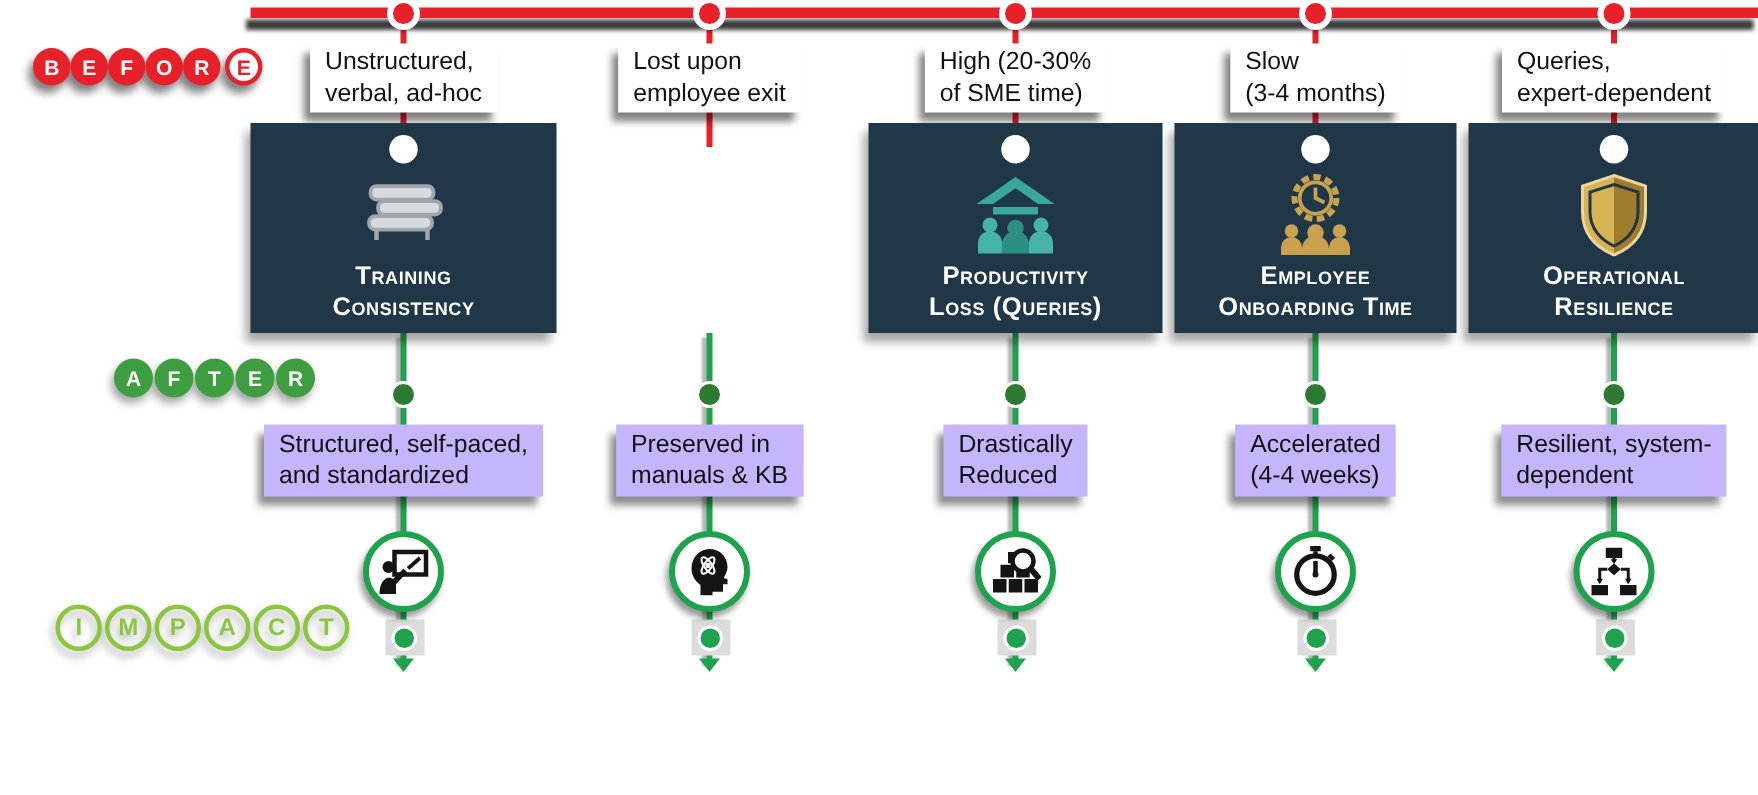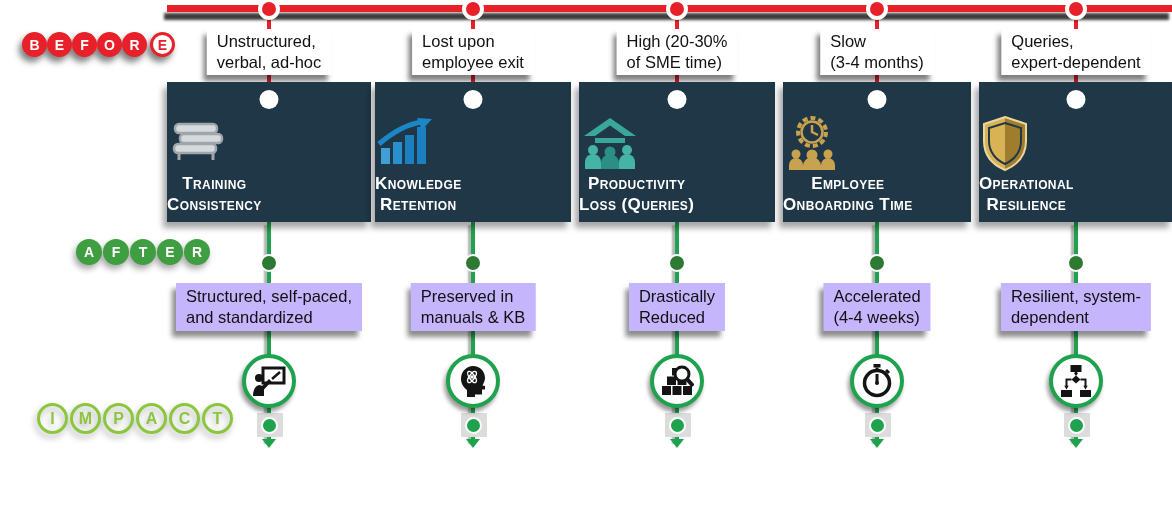--- a/index.html
+++ b/index.html
@@ -22,21 +22,21 @@
            border-radius:50%;background:#E8202A;border:4px solid #fff;box-sizing:border-box;z-index:5;}
   .red-vline{position:absolute;left:calc(var(--cx) - 2px);top:10px;width:4px;height:88px;
              background:#E8202A;z-index:0;}
 
   .before-box{position:absolute;left:var(--cx);top:29px;transform:translateX(-50%);
               background:#fff;box-shadow:-4px 6px 5px rgba(0,0,0,0.5);
               padding:2px 10px;z-index:2;width:max-content;}
   .txt{white-space:pre-line;text-align:center;font-weight:normal;font-size:16.5px;line-height:21px;color:#111;}
 
   .dark-box{position:absolute;left:var(--bl);top:82px;width:var(--bw);height:140px;background:#1F3746;
-            z-index:2;display:flex;flex-direction:column;align-items:flex-start;
+            z-index:2;display:flex;flex-direction:column;align-items:center;
             box-shadow:-4px 6px 6px rgba(0,0,0,0.35);}
   .peg{position:absolute;top:8px;left:50%;transform:translateX(-50%);width:19px;height:19px;
        border-radius:50%;background:#fff;}
   .metric-icon{margin-top:33px;height:56px;display:flex;align-items:center;justify-content:center;}
   .metric-title{margin-top:2px;color:#fff;font-weight:bold;font-variant:small-caps;font-size:17px;
                 line-height:21px;white-space:pre-line;text-align:center;letter-spacing:0.4px;}
 
   .green-vline{position:absolute;left:calc(var(--cx) - 2px);top:222px;width:4px;height:219px;
                background:#1FA24D;z-index:0;box-shadow:-3px 3px 2px rgba(0,0,0,0.3);}
   .green-arrow{position:absolute;left:calc(var(--cx) - 7px);top:439px;width:0;height:0;
@@ -140,35 +140,20 @@
     </div>
     <span class="gdot-small"></span>
   </div>
 
   <div class="column c2">
     <span class="red-vline"></span>
     <span class="red-dot"></span>
     <div class="before-box">
       <span class="txt">Lost upon
 employee exit</span>
-    </div>
-    <div class="dark-box">
-      <span class="peg"></span>
-      <div class="metric-icon">
-        <svg width="58" height="50" viewBox="0 0 58 50">
-          <rect x="6" y="30" width="9" height="16" fill="#3fa0d8"></rect>
-          <rect x="18" y="24" width="9" height="22" fill="#2a8fce"></rect>
-          <rect x="30" y="17" width="9" height="29" fill="#1b7fc0"></rect>
-          <rect x="42" y="9" width="9" height="37" fill="#1b7fc0"></rect>
-          <path d="M4 26 Q 26 7 47 4" fill="none" stroke="#1b87c9" stroke-width="5"></path>
-          <polygon points="42,0 57,1 47,12" fill="#1b87c9"></polygon>
-        </svg>
-      </div>
-      <div class="metric-title">Knowledge
-Retention</div>
     </div>
     <span class="green-vline"></span>
     <span class="green-arrow"></span>
     <span class="gdot-dark"></span>
     <div class="after-box">
       <span class="txt">Preserved in
 manuals &amp; KB</span>
     </div>
     <span class="gdot-shadow"></span>
     <div class="impact-circle">

